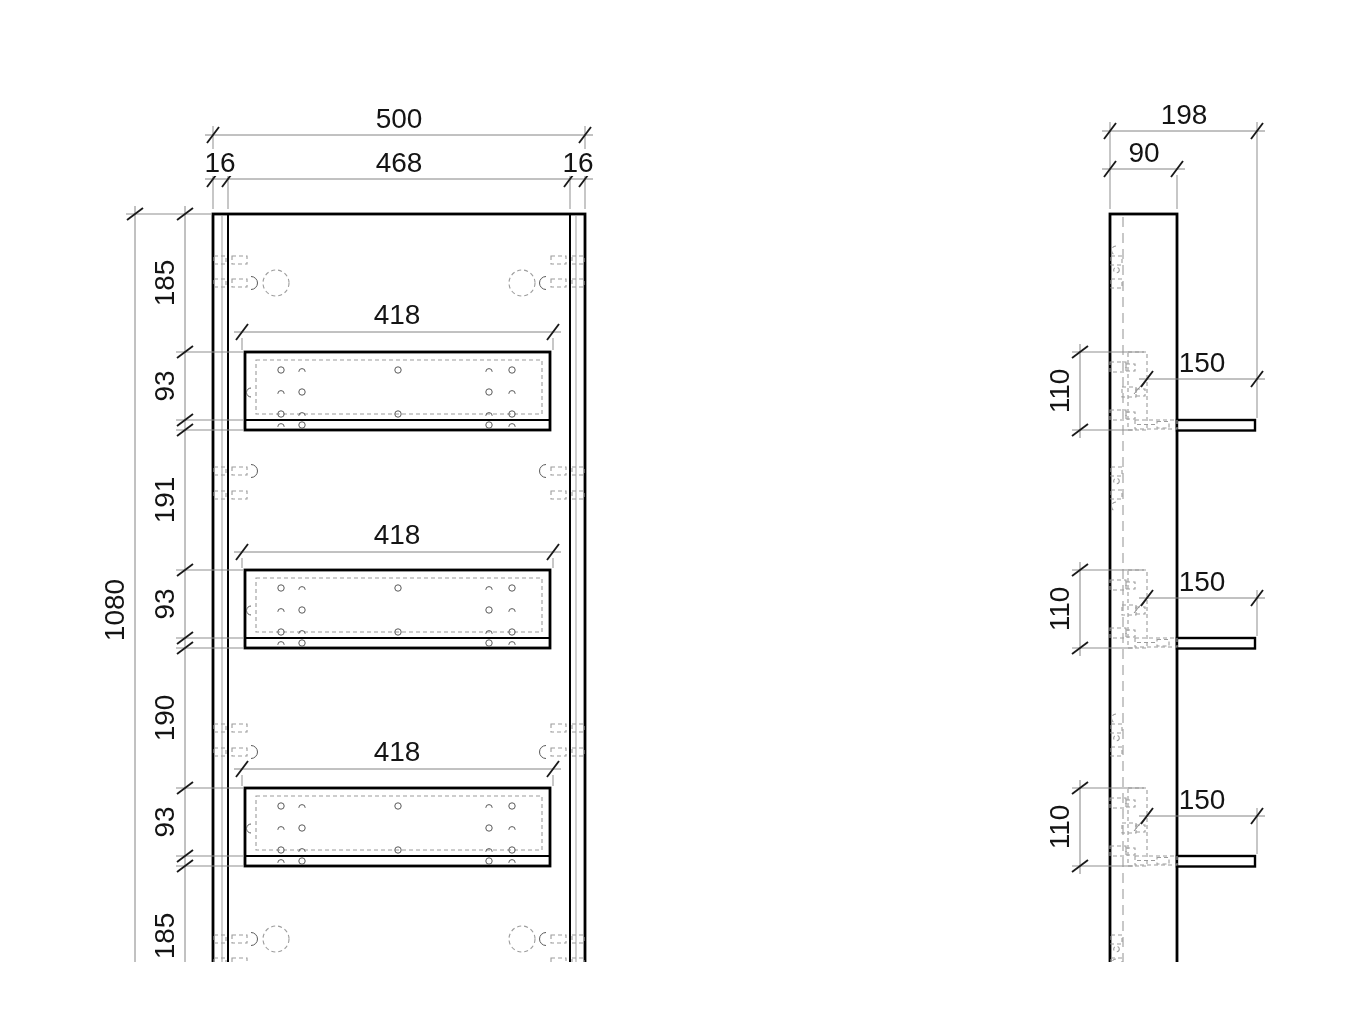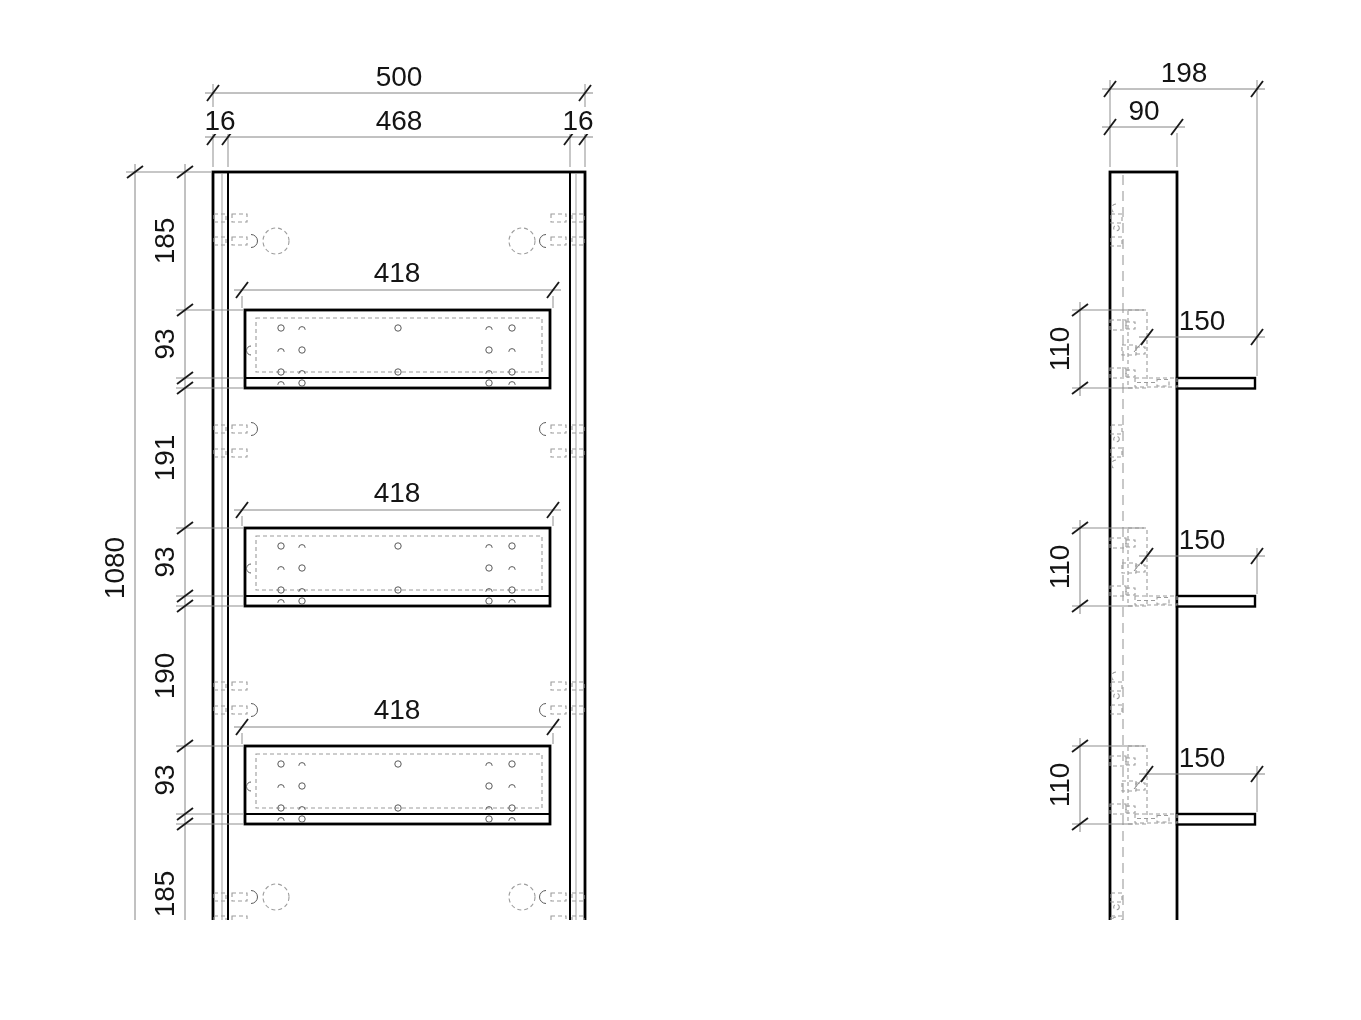--- a/index.html
+++ b/index.html
@@ -1,16 +1,16 @@
 <!DOCTYPE html>
 <html><head>
 <meta charset="utf-8">
 <style>
   html,body{margin:0;padding:0;background:#ffffff;}
-  .stage{position:relative;width:1361px;height:920px;background:#5eead4;overflow:hidden;}
+  .stage{position:relative;width:1361px;height:920px;background:#5eead4;overflow:hidden;margin-top:42px;}
   svg{display:block;}
   .outline{fill:#ffffff;stroke:#000000;stroke-width:2.8;}
   .bar{fill:#ffffff;stroke:#000000;stroke-width:2.4;}
   .thick{stroke:#000000;stroke-width:2;fill:none;}
   .grayline{stroke:#b0b0b0;stroke-width:1.2;fill:none;}
   .dim{stroke:#848484;stroke-width:1;fill:none;}
   .ext{stroke:#8f8f8f;stroke-width:1;fill:none;}
   .tick{stroke:#1a1a1a;stroke-width:1.8;fill:none;}
   .hid{stroke:#9c9c9c;stroke-width:1.1;fill:none;stroke-dasharray:10 6;}
   .fit{stroke:#9c9c9c;stroke-width:1.1;fill:none;stroke-dasharray:4 3;}

